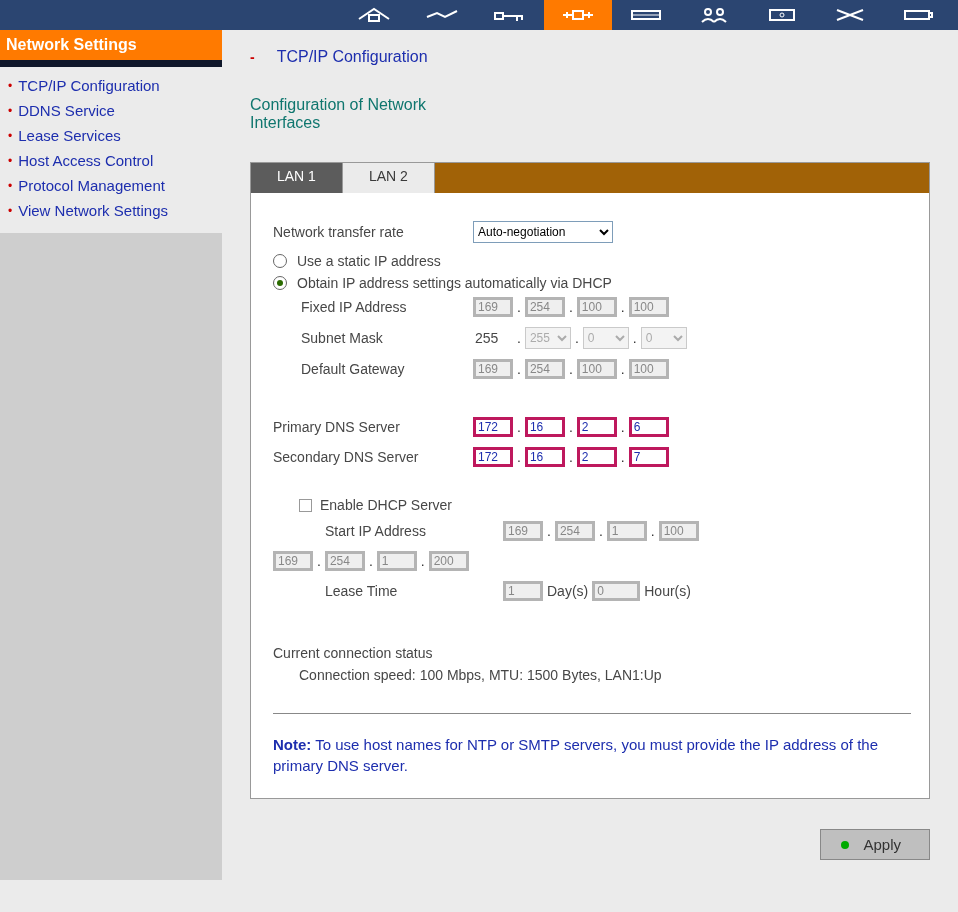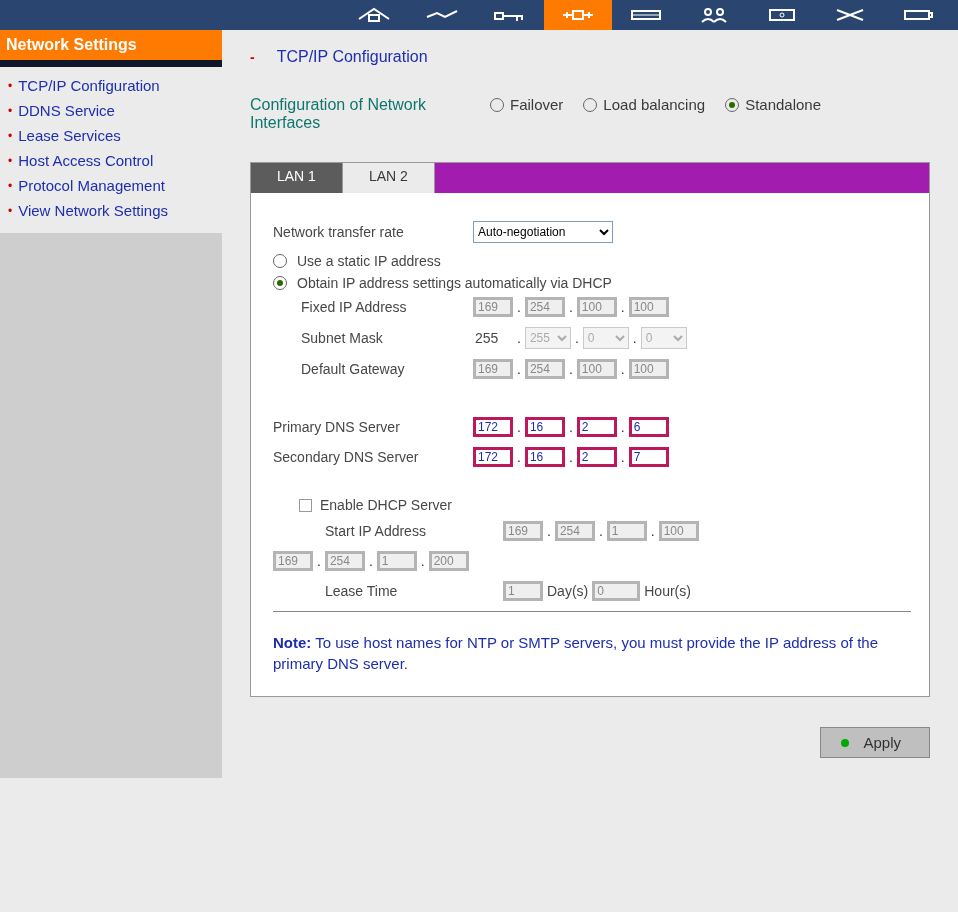--- a/index.html
+++ b/index.html
@@ -99,21 +99,21 @@
   }
   .tabs-box {
     margin-top: 30px;
     border: 1px solid #999;
     background: #fff;
     position: relative;
   }
   .tab-strip {
     display: flex;
     height: 30px;
-    background: #a21caf;
+    background: #a16207;
   }
   .tab {
     padding: 5px 26px;
     border-right: 1px solid #999;
     background: #ebebeb;
     cursor: pointer;
     color: #3a3a3a;
   }
   .tab.active {
     background: #5c5c5c;
@@ -308,34 +308,20 @@
   </div>
 
   <div class="main">
     <div class="page-title-row">
       <span class="minus">-</span>
       <span class="page-title">TCP/IP Configuration</span>
     </div>
 
     <div class="config-row">
       <div class="config-label">Configuration of Network Interfaces</div>
-      <div class="radio-group">
-        <div class="radio">
-          <span class="radio-circle"></span>
-          <span>Failover</span>
-        </div>
-        <div class="radio">
-          <span class="radio-circle"></span>
-          <span>Load balancing</span>
-        </div>
-        <div class="radio">
-          <span class="radio-circle-sel"></span>
-          <span>Standalone</span>
-        </div>
-      </div>
     </div>
 
     <div class="tabs-box">
       <div class="tab-strip">
         <div class="tab active">LAN 1</div>
         <div class="tab">LAN 2</div>
       </div>
       <div class="tab-body">
 
         <div class="row">
@@ -453,20 +439,24 @@
             <span class="lbl indent2">Lease Time</span>
             <div class="lease-extra">
               <input type="text" class="dis" disabled="" value="1" style="">
               <span>Day(s)</span>
               <input type="text" class="dis" style="width: 48px;" disabled="" value="0">
               <span>Hour(s)</span>
             </div>
           </div>
         </div>
 
+        <div class="status-block">
+          <div class="s1">Current connection status</div>
+          <div class="s2">Connection speed: 100 Mbps, MTU: 1500 Bytes, LAN1:Up</div>
+        </div>
 
         <hr class="sep">
 
         <div class="note">
           <b>Note:</b><span> To use host names for NTP or SMTP servers, you must provide the IP address of the primary DNS server.</span>
         </div>
       </div>
     </div>
 
     <div class="apply-row">

